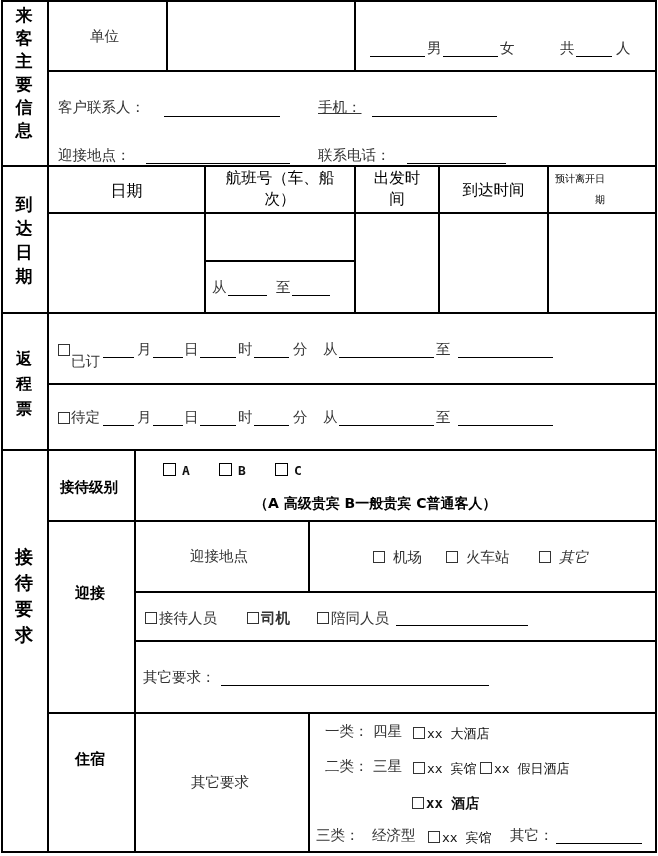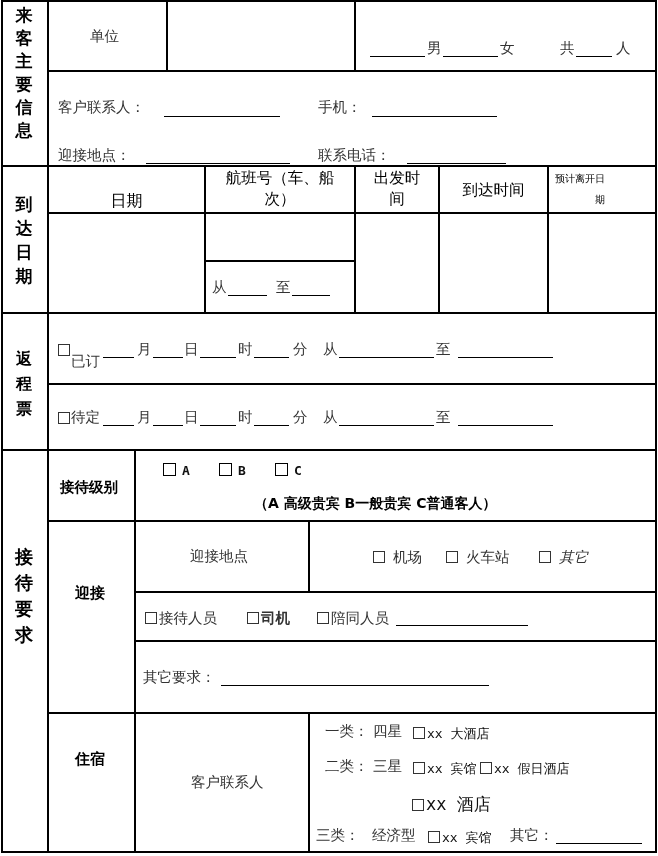--- a/index.html
+++ b/index.html
@@ -75,36 +75,36 @@
   <span class="t serif" style="left:57px;top:0;">男</span>
   <span class="blank" style="left:73px;top:16px;width:55px;"></span>
   <span class="t serif" style="left:130px;top:0;">女</span>
   <span class="t serif" style="left:190px;top:0;">共</span>
   <span class="blank" style="left:206px;top:16px;width:36px;"></span>
   <span class="t serif" style="left:246px;top:0;">人</span>
 </div>
 
 <div class="t serif" style="left:58px;top:98px;">客户联系人：</div>
 <div class="blank" style="left:164px;top:115px;width:116px;"></div>
-<div class="t serif" style="left:318px;top:98px;">手机：</div>
+<div class="t serif" style="left:318px;top:98px;text-decoration:underline;">手机：</div>
 <div class="blank" style="left:372px;top:115px;width:125px;"></div>
 
 <div class="t serif" style="left:58px;top:146px;">迎接地点：</div>
 <div class="blank" style="left:146px;top:162px;width:144px;"></div>
 <div class="t serif" style="left:318px;top:146px;">联系电话：</div>
 <div class="blank" style="left:407px;top:162px;width:99px;"></div>
 
 <div class="vert" style="left:9px;top:192px;">
   <span style="line-height:24px;">到</span>
   <span style="line-height:24px;">达</span>
   <span style="line-height:24px;">日</span>
   <span style="line-height:24px;">期</span>
 </div>
 
-<div class="t sans center" style="left:49px;top:192px;width:155px;font-size:16px;">日期</div>
+<div class="t sans center" style="left:49px;top:182px;width:155px;font-size:16px;">日期</div>
 <div class="t sans center" style="left:206px;top:168px;width:148px;font-size:15.5px;line-height:21px;">
   <div>航班号（车、船</div>
   <div>次）</div>
 </div>
 <div class="t sans center" style="left:356px;top:168px;width:82px;font-size:15.5px;line-height:21px;">
   <div>出发时</div>
   <div>间</div>
 </div>
 <div class="t sans center" style="left:440px;top:181px;width:107px;font-size:15.5px;">到达时间</div>
 <div class="t sans" style="left:555px;top:168px;font-size:10px;line-height:21px;text-align:right;">
@@ -208,21 +208,21 @@
   <span style="position:absolute;left:174px;top:0;white-space:nowrap;">
     <span class="cb"></span><span class="serif" style="font-size:14.5px;">陪同人员</span>
   </span>
   <span class="blank" style="left:253px;top:16px;width:132px;"></span>
 </div>
 
 <div class="t serif" style="left:143px;top:668px;">其它要求：</div>
 <div class="blank" style="left:221px;top:684px;width:268px;"></div>
 
 <div class="t bold" style="left:75px;top:750px;font-size:15px;">住宿</div>
-<div class="t serif" style="left:191px;top:773px;">客户联系人</div>
+<div class="t serif" style="left:191px;top:773px;">其它要求</div>
 
 <div style="position:absolute;left:325px;top:722px;width:330px;height:20px;">
   <span class="t serif" style="left:0;top:0;">一类：</span>
   <span class="t serif" style="left:48px;top:0;">四星</span>
   <span style="position:absolute;left:88px;top:1px;white-space:nowrap;">
     <span class="cb"></span><span class="mono" style="font-weight:normal;font-size:13px;">xx 大酒店</span>
   </span>
 </div>
 
 <div style="position:absolute;left:325px;top:757px;width:330px;height:20px;">
@@ -231,21 +231,21 @@
   <span style="position:absolute;left:88px;top:1px;white-space:nowrap;">
     <span class="cb"></span><span class="mono" style="font-weight:normal;font-size:13px;">xx 宾馆</span>
   </span>
   <span style="position:absolute;left:155px;top:1px;white-space:nowrap;">
     <span class="cb"></span><span class="mono" style="font-weight:normal;font-size:13px;">xx 假日酒店</span>
   </span>
 </div>
 
 <div style="position:absolute;left:412px;top:792px;height:20px;">
   <span style="position:absolute;left:0;top:1px;white-space:nowrap;">
-    <span class="cb"></span><span class="mono" style="font-weight:normal;font-size:17px;">xx 酒店</span>
+    <span class="cb"></span><span class="mono" style="font-weight:bold;font-size:14px;">xx 酒店</span>
   </span>
 </div>
 
 <div style="position:absolute;left:316px;top:826px;width:340px;height:20px;">
   <span class="t serif" style="left:0;top:0;">三类：</span>
   <span class="t serif" style="left:56px;top:0;">经济型</span>
   <span style="position:absolute;left:112px;top:1px;white-space:nowrap;">
     <span class="cb"></span><span class="mono" style="font-weight:normal;font-size:13px;">xx 宾馆</span>
   </span>
   <span class="t serif" style="left:194px;top:0;">其它：</span>

